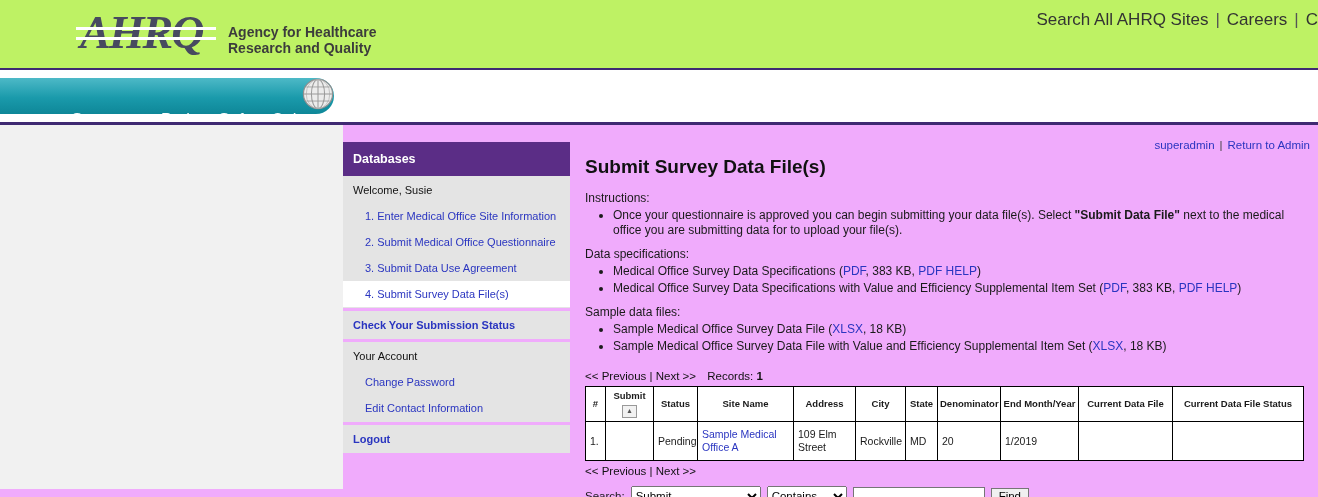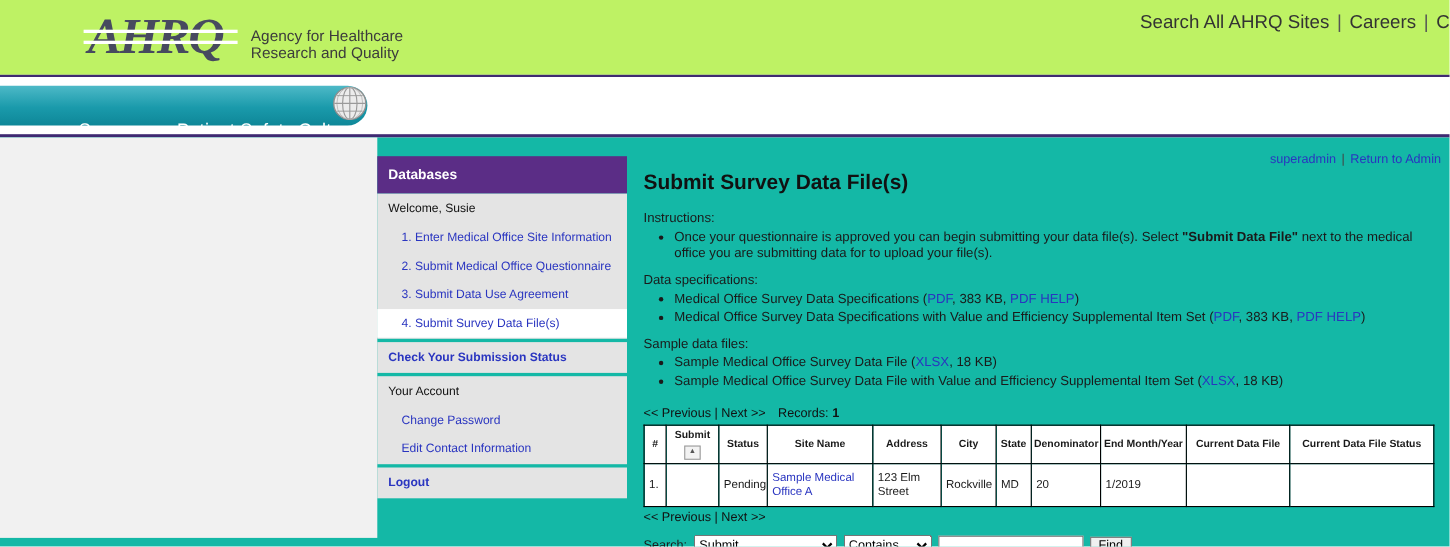--- a/index.html
+++ b/index.html
@@ -7,41 +7,41 @@
   .page{position:relative;width:1318px;height:497px;overflow:hidden;background:#fff;
         font-family:"Liberation Sans",sans-serif;color:#1a1a1a;}
 
   
   .top-header{position:absolute;top:0;left:0;right:0;height:68px;background:#bef264;}
   .ahrq-logo{position:absolute;left:80px;top:6px;width:140px;height:56px;cursor:pointer;}
   .ahrq-text{font-family:"Liberation Serif",serif;font-style:italic;font-weight:bold;
              font-size:46px;line-height:54px;color:#474a5f;letter-spacing:-2px;}
   .stripe{position:absolute;left:-4px;right:4px;height:3px;background:#fff;}
   .s1{top:21px}.s2{top:31px}
-  .logo-sub{position:absolute;left:228px;top:24px;font-size:14px;font-weight:normal;
+  .logo-sub{position:absolute;left:228px;top:24px;font-size:14px;font-weight:bold;
             color:#3c3c3c;line-height:16px;}
   .top-links{position:absolute;top:10px;right:0;font-size:17px;color:#333;white-space:nowrap;}
   .top-links a{color:#333;text-decoration:none;cursor:pointer;}
   .tl-sep{margin:0 7px;color:#555;}
 
   
   .rule{position:absolute;left:0;right:0;background:#3f2a72;}
   .rule1{top:68px;height:2px;}
   .rule2{top:122px;height:3px;}
   .banner-strip{position:absolute;top:70px;left:0;right:0;height:52px;background:#fff;}
   .banner-pill{position:absolute;left:0;top:8px;height:36px;width:334px;
                background:linear-gradient(180deg,#4db9c7 0%,#1a9aab 55%,#0e8success 100%);
                background:linear-gradient(180deg,#4db9c7 0%,#1a9aab 55%,#0e8798 100%);
                border-radius:0 18px 18px 0;display:flex;align-items:flex-end;flex-direction:column;}
   .globe{margin-left:3px;flex:0 0 auto;}
   .banner-text{color:#fff;font-size:16.5px;margin-left:9px;letter-spacing:.2px;white-space:nowrap;}
   .banner-text sup{font-size:8px;}
 
   
-  .main{position:absolute;top:125px;left:0;right:0;bottom:0;background:#14b8a6;}
+  .main{position:absolute;top:125px;left:0;right:0;bottom:0;background:#f0abfc;}
   .left-gray{position:absolute;left:0;top:0;width:343px;bottom:8px;background:#f1f1f1;}
   .admin-links{position:absolute;top:14px;right:8px;font-size:11.5px;color:#333;}
   .admin-links a{color:#2a35c0;text-decoration:none;cursor:pointer;}
   .al-sep{margin:0 5px;color:#444;}
 
   
   .sidebar{position:absolute;left:343px;top:17px;width:227px;font-size:11px;}
   .sb-header{background:#5b2d86;color:#fff;font-weight:bold;font-size:12.5px;padding:10px 10px;}
   .sb-block{background:#e4e4e4;margin-top:3px;padding:1px 0;}
   .sb-block.first{margin-top:0;}
@@ -211,21 +211,21 @@
             <th>Current Data File</th>
             <th>Current Data File Status</th>
           </tr>
         </thead>
         <tbody>
           <tr>
             <td>1.</td>
             <td></td>
             <td>Pending</td>
             <td><a>Sample Medical Office A</a></td>
-            <td>123 Elm Street</td>
+            <td>109 Elm Street</td>
             <td>Rockville</td>
             <td>MD</td>
             <td>20</td>
             <td>1/2019</td>
             <td></td>
             <td></td>
           </tr>
         </tbody>
       </table>
 

